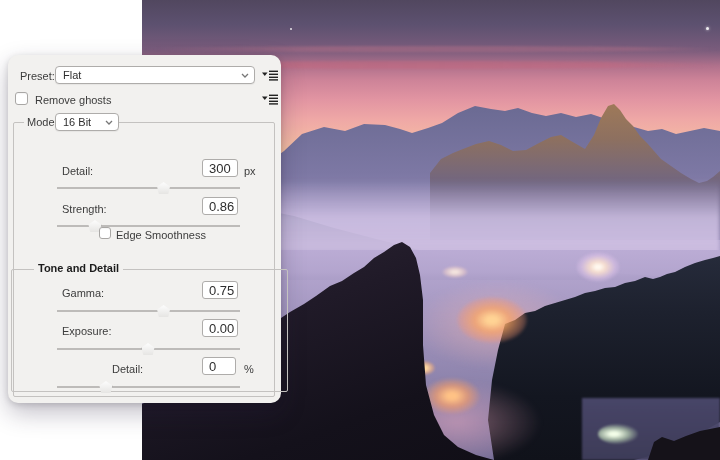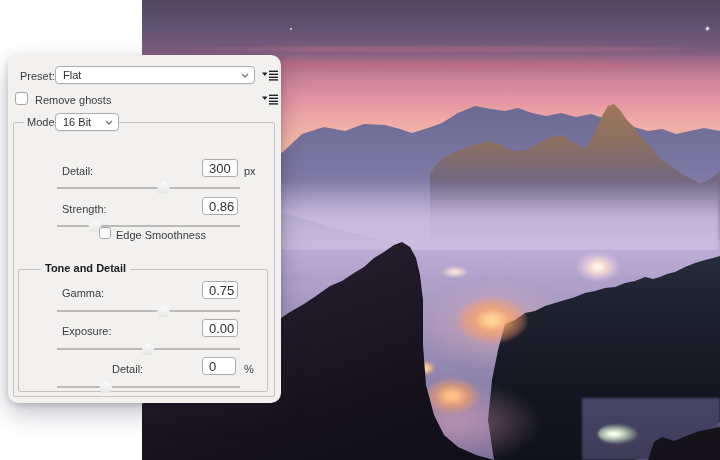--- a/index.html
+++ b/index.html
@@ -177,21 +177,21 @@
     <span class="lbl" style="left:54px; top:148px;">Strength:</span>
     <input class="val" style="left: 194px; top: 142px;" value="0.86">
     <div class="slider" style="left:49px; top:165px;">
       <div class="track"></div>
       <div class="thumb" style="left: 21%;"></div>
     </div>
 
     <span class="cb" style="left:91px; top:172px; width:12px; height:12px;"></span>
     <span class="lbl" style="left:108px; top:174px;">Edge Smoothness</span>
 
-    <div class="field" style="left:10px; top:214px; width:250px; height:123px;">
+    <div class="field" style="left:3px; top:214px; width:277px; height:123px;">
       <span class="legend" style="left:22px;">Tone and Detail</span>
     </div>
     <span class="lbl" style="left:54px; top:232px;">Gamma:</span>
     <input class="val" style="left: 194px; top: 226px;" value="0.75">
     <div class="slider" style="left:49px; top:250px;">
       <div class="track"></div>
       <div class="thumb" style="left: 58.5%;"></div>
     </div>
 
     <span class="lbl" style="left:54px; top:270px;">Exposure:</span>

